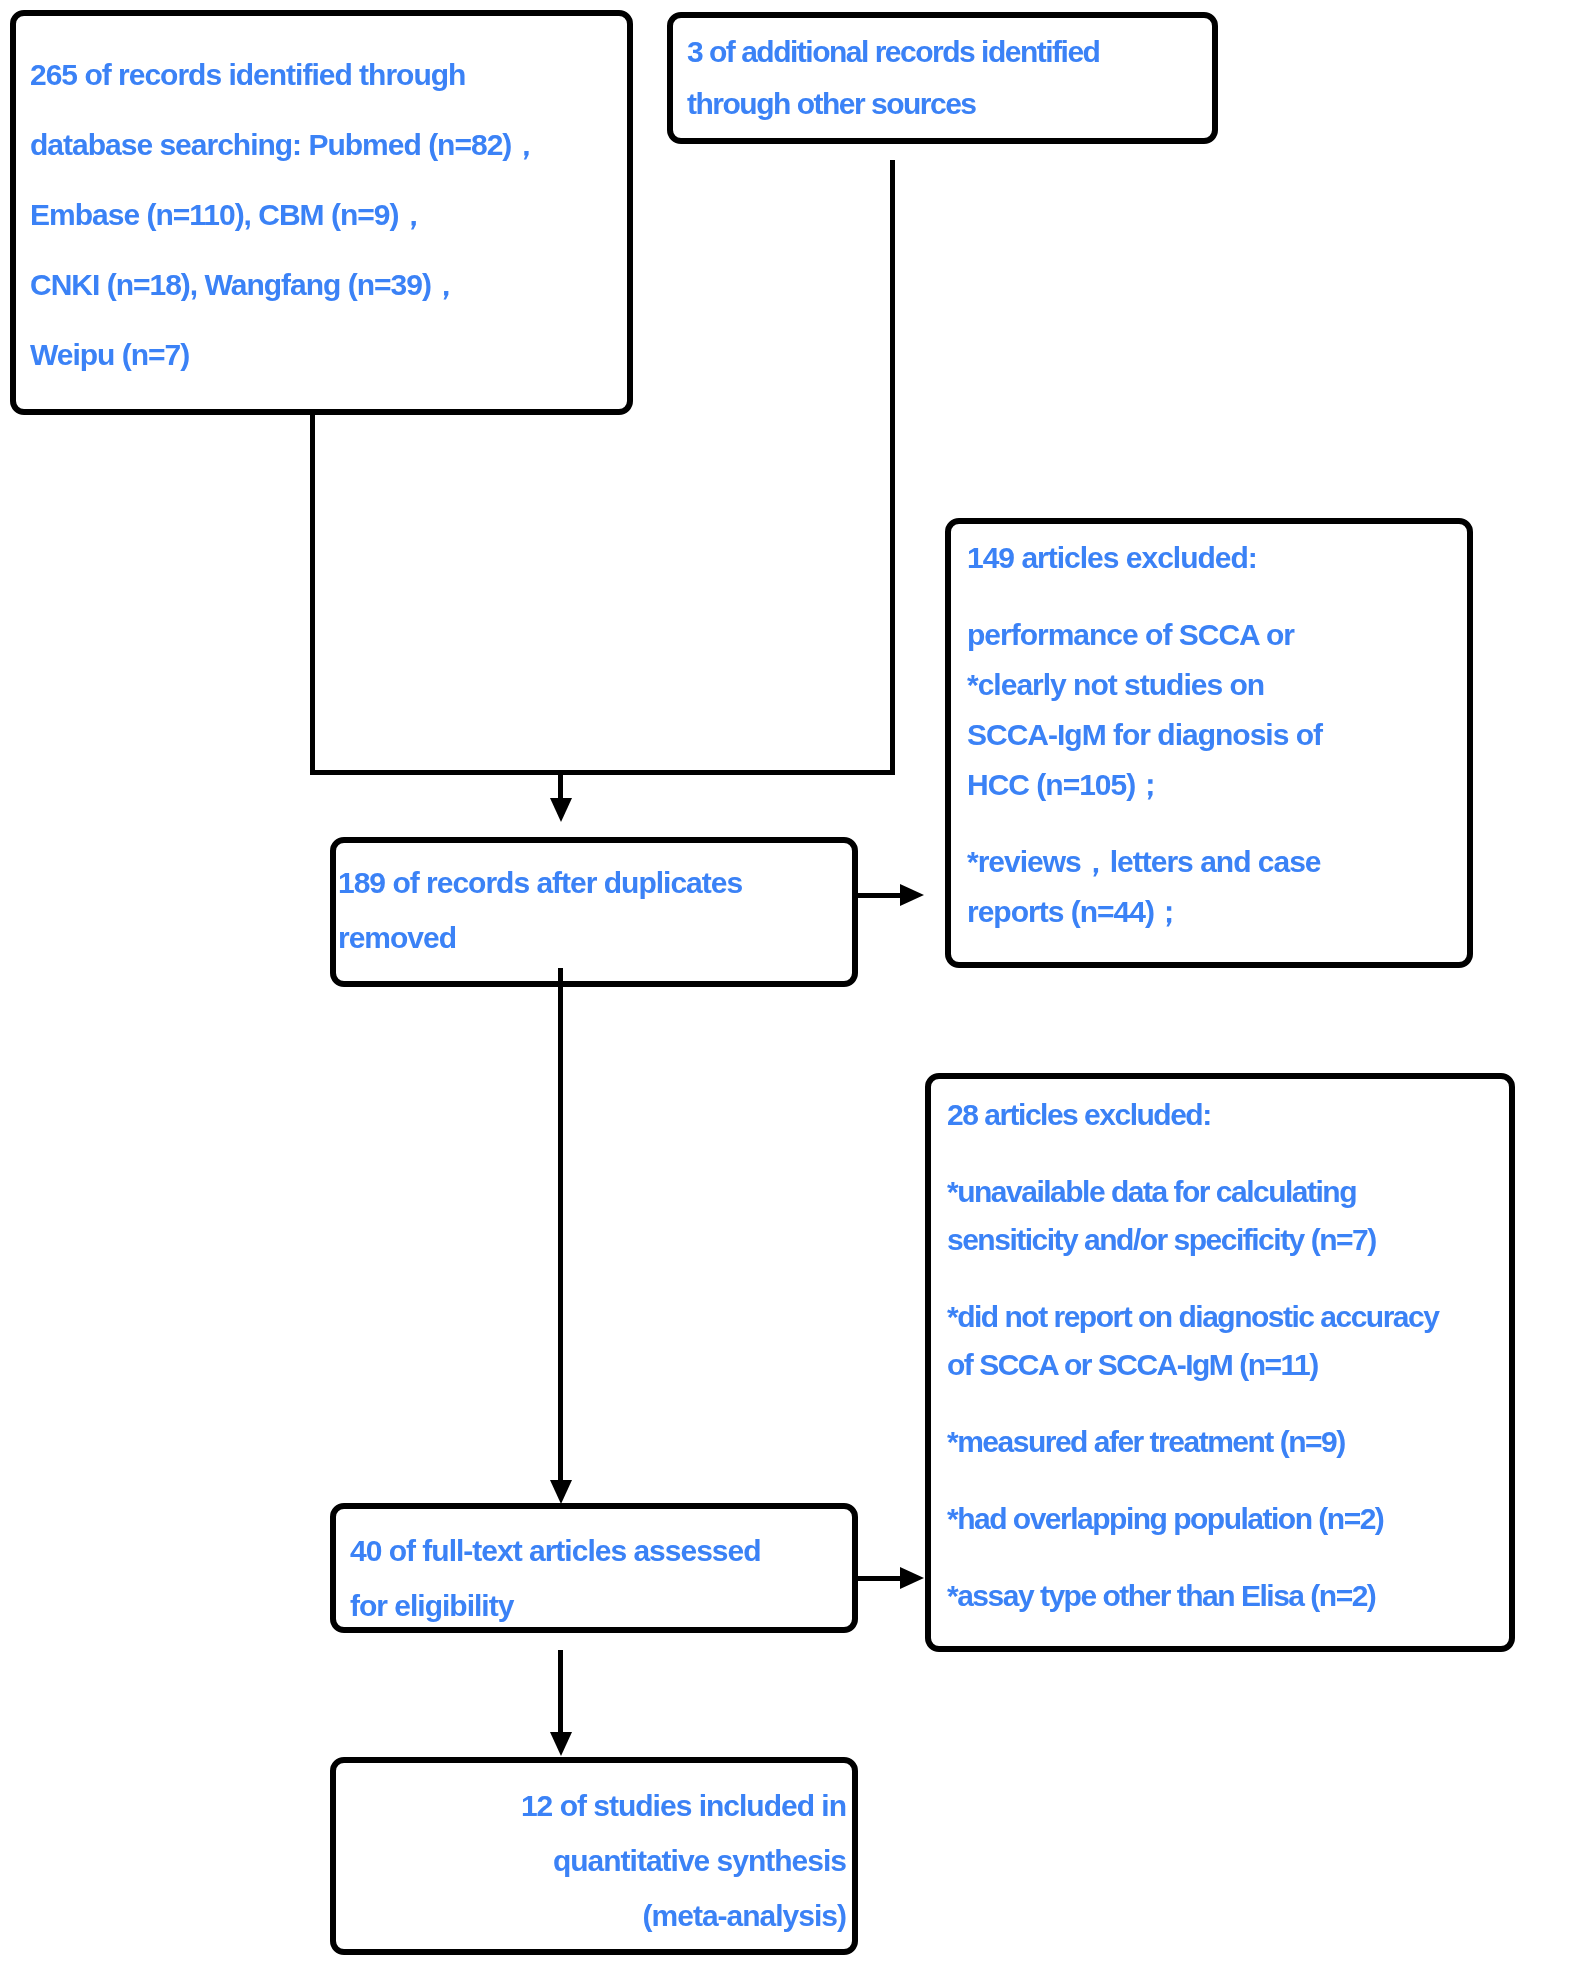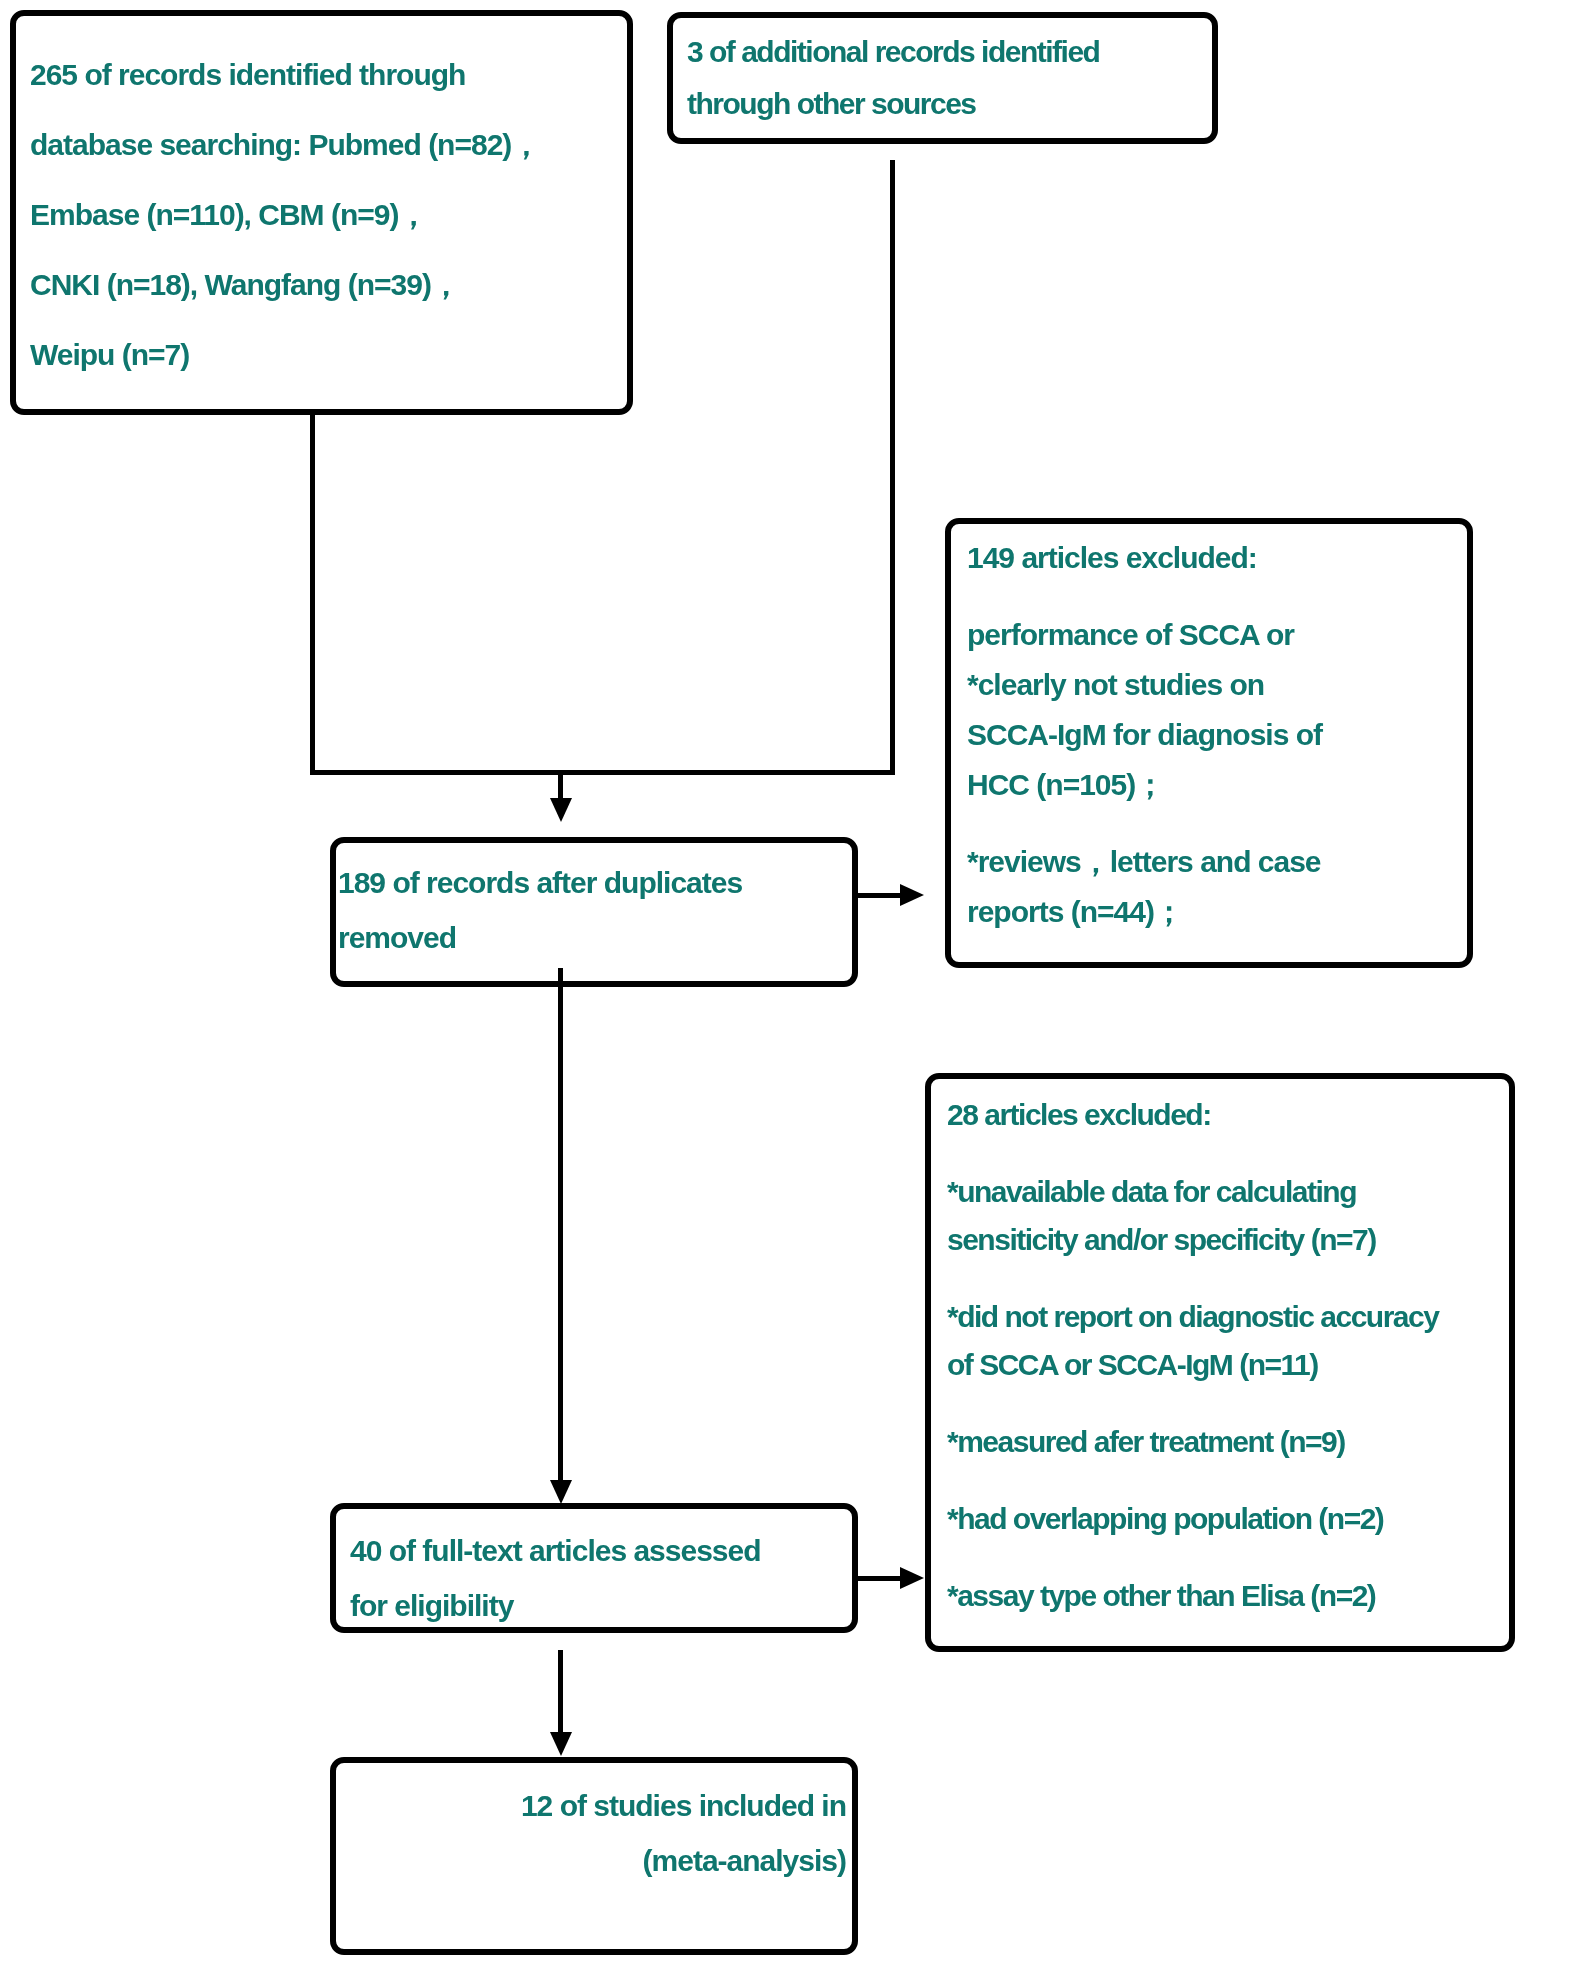--- a/index.html
+++ b/index.html
@@ -2,21 +2,21 @@
 <html><head>
 <meta charset="utf-8">
 <style>
   html,body{margin:0;padding:0;background:#ffffff;}
   #canvas{
     position:relative;
     width:1590px;height:1970px;
     background:#ffffff;
     font-family:"Liberation Sans","DejaVu Sans",sans-serif;
     font-weight:700;
-    color:#0f766e;
+    color:#3b82f6;
     overflow:hidden;
   }
   .box{
     position:absolute;
     box-sizing:border-box;
     border:6px solid #000;
     border-radius:14px;
     background:#fff;
     font-size:30px;
     letter-spacing:-1px;
@@ -106,20 +106,21 @@
     <div class="para-28">
       <div class="tline">*had overlapping population (n=2)</div>
     </div>
     <div class="para-28">
       <div class="tline">*assay type other than Elisa (n=2)</div>
     </div>
   </div>
 
   <div class="box" id="box-included-12">
     <div class="tline">12 of studies included in</div>
+    <div class="tline">quantitative synthesis</div>
     <div class="tline">(meta-analysis)</div>
   </div>
 
   <div class="cline" style="left:310px;top:413px;width:5px;height:362px;"></div>
 
   <div class="cline" style="left:890px;top:160px;width:5px;height:615px;"></div>
 
   <div class="cline" style="left:310px;top:770px;width:585px;height:5px;"></div>
 
   <div class="cline" style="left:558px;top:773px;width:5px;height:32px;"></div>

